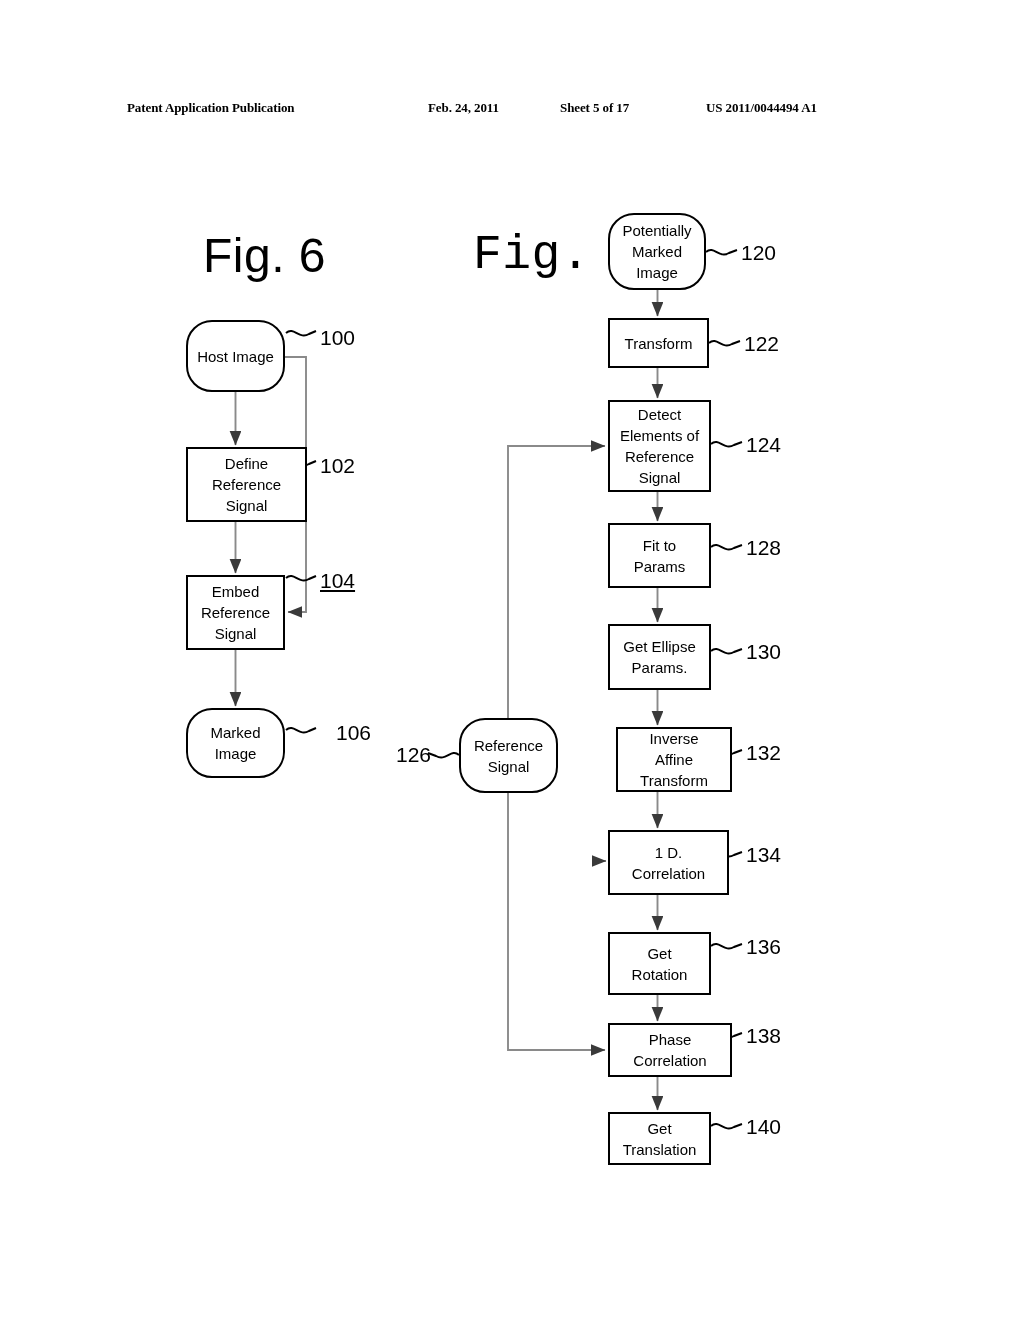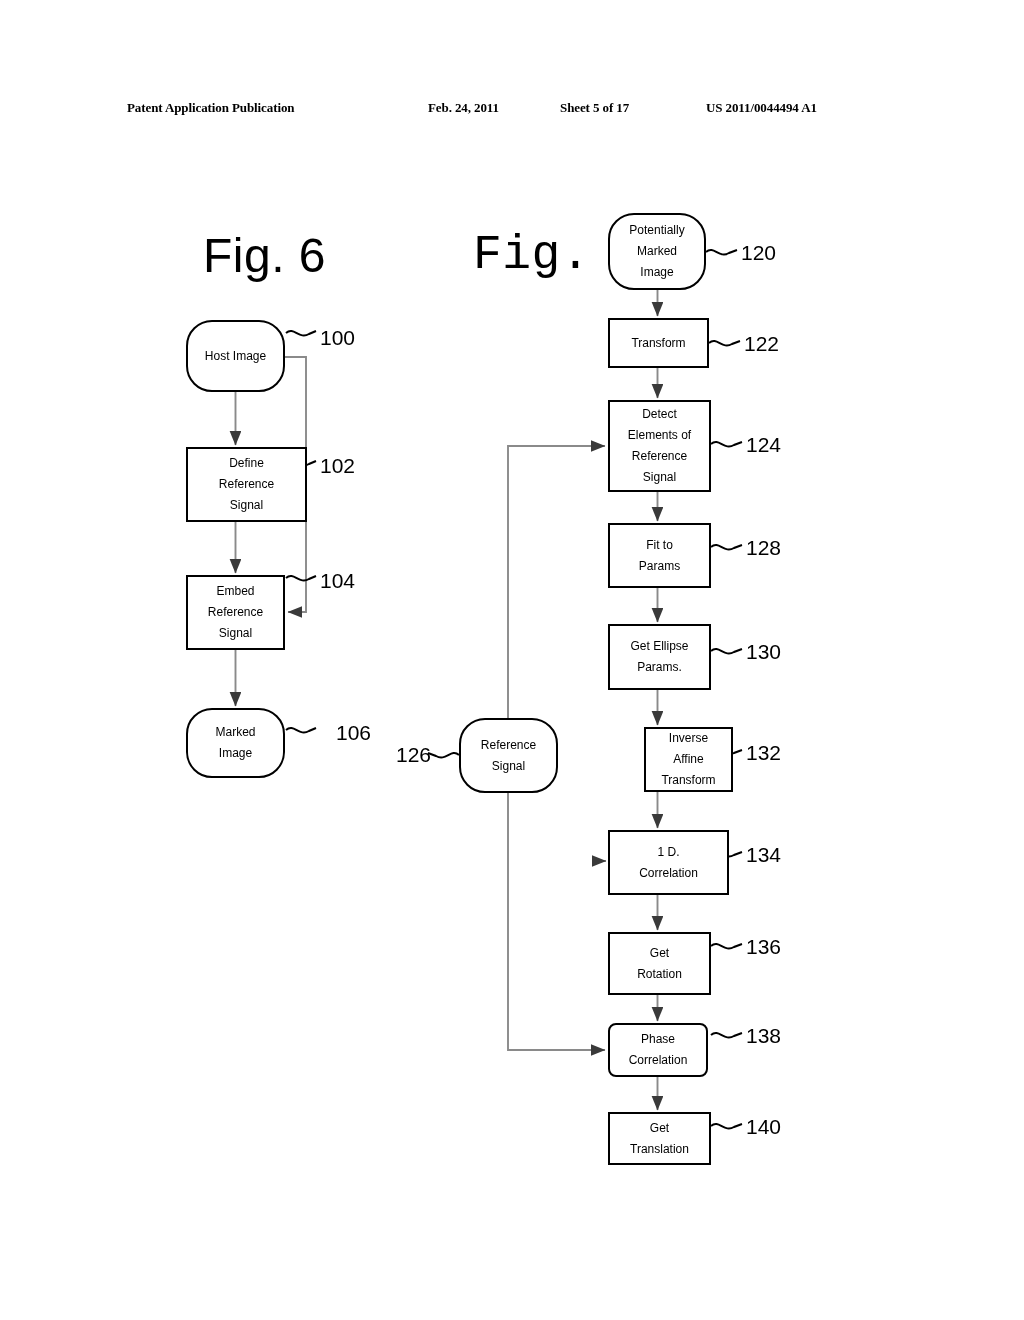--- a/index.html
+++ b/index.html
@@ -56,21 +56,21 @@
   .node {
     position: absolute;
     box-sizing: border-box;
     border: 2.4px solid #000;
     background: #ffffff;
     display: flex;
     align-items: center;
     justify-content: center;
     text-align: center;
     font-family: "Liberation Sans", sans-serif;
-    font-size: 12px;
+    font-size: 15px;
     line-height: 21px;
     color: #000;
   }
   .node.rounded {
     border-radius: 26px;
   }
   .node .node-label {
     display: block;
     padding: 0 3px;
     white-space: pre-line;
@@ -173,21 +173,21 @@
 Reference
 Signal</span>
 </div>
 <div class="ref-num" style="left:320px; top:455px;">102</div>
 
 <div class="node" style="left:186px; top:575px; width:99px; height:75px;">
   <span class="node-label">Embed
 Reference
 Signal</span>
 </div>
-<div class="ref-num" style="left:320px; top:570px;">104</div>
+<div class="ref-num" style="left:320px; top:570px;text-decoration:underline;">104</div>
 
 <div class="node rounded" style="left:186px; top:708px; width:99px; height:70px;">
   <span class="node-label">Marked
 Image</span>
 </div>
 <div class="ref-num" style="left:336px; top:722px;text-align:center;">106</div>
 
 <div class="node rounded" style="left:608px; top:213px; width:98px; height:77px;">
   <span class="node-label">Potentially
 Marked
@@ -213,40 +213,40 @@
 Params</span>
 </div>
 <div class="ref-num" style="left:746px; top:537px;">128</div>
 
 <div class="node" style="left:608px; top:624px; width:103px; height:66px;">
   <span class="node-label">Get Ellipse
 Params.</span>
 </div>
 <div class="ref-num" style="left:746px; top:641px;">130</div>
 
-<div class="node" style="left:644px; top:727px; width:89px; height:65px;">
+<div class="node" style="left:616px; top:727px; width:116px; height:65px;">
   <span class="node-label">Inverse
 Affine
 Transform</span>
 </div>
 <div class="ref-num" style="left:746px; top:742px;">132</div>
 
 <div class="node" style="left:608px; top:830px; width:121px; height:65px;">
   <span class="node-label">1 D.
 Correlation</span>
 </div>
 <div class="ref-num" style="left:746px; top:844px;">134</div>
 
 <div class="node" style="left:608px; top:932px; width:103px; height:63px;">
   <span class="node-label">Get
 Rotation</span>
 </div>
 <div class="ref-num" style="left:746px; top:936px;">136</div>
 
-<div class="node" style="left:608px; top:1023px; width:100px; height:54px;border-radius:8px;">
+<div class="node" style="left:608px; top:1023px; width:124px; height:54px;">
   <span class="node-label">Phase
 Correlation</span>
 </div>
 <div class="ref-num" style="left:746px; top:1025px;">138</div>
 
 <div class="node" style="left:608px; top:1112px; width:103px; height:53px;">
   <span class="node-label">Get
 Translation</span>
 </div>
 <div class="ref-num" style="left:746px; top:1116px;">140</div>

